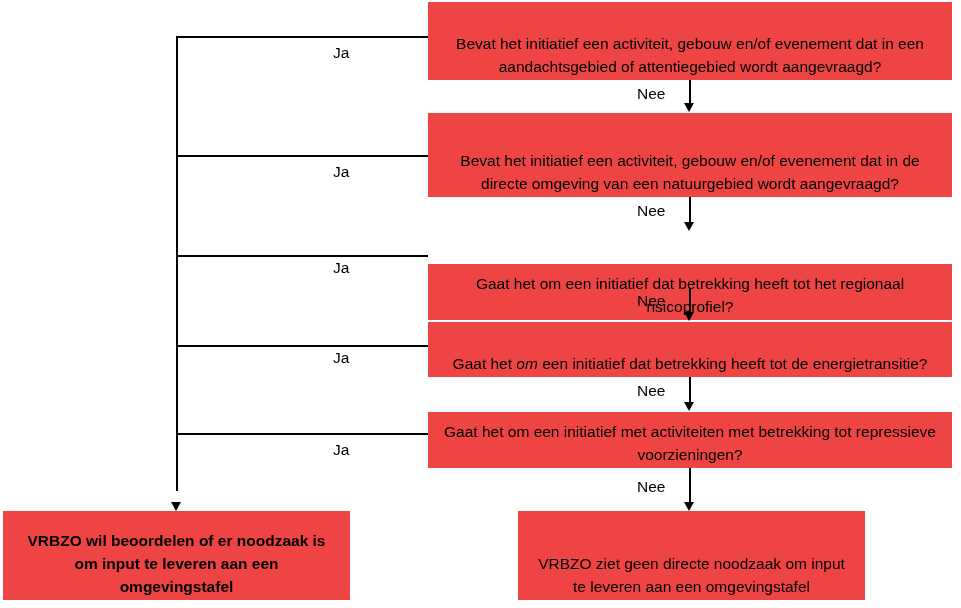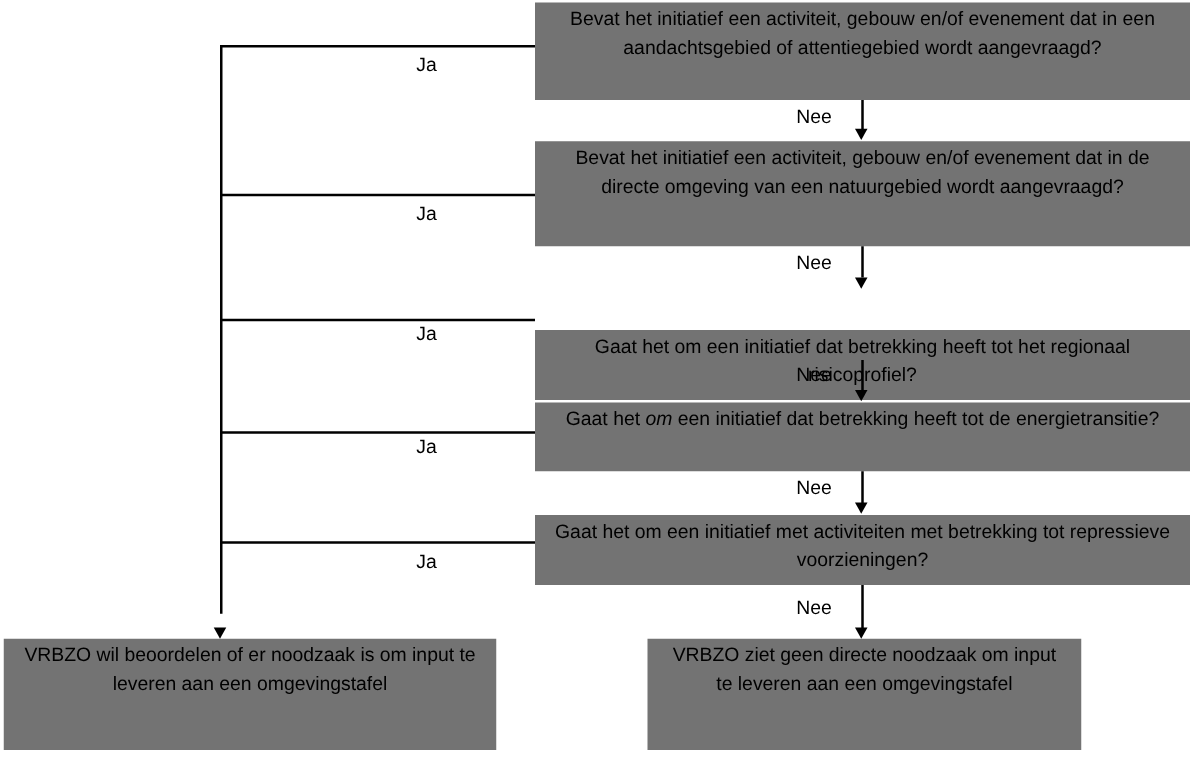--- a/index.html
+++ b/index.html
@@ -8,42 +8,42 @@
     width:961px;height:608px;
     background:#ffffff;
     font-family:"Liberation Sans", sans-serif;
     color:#000000;
     overflow:hidden;
   }
   #canvas{position:relative;width:961px;height:608px;}
 
   .node{
     position:absolute;
-    background:#737373;
+    background:#ef4444;
     box-sizing:border-box;
     display:flex;
-    align-items:flex-start;
+    align-items:flex-end;
     justify-content:center;
     text-align:center;
     font-size:15.5px;
     line-height:23px;
     color:#000;
     padding:2px 14px;
   }
   .node .txt{display:block;width:100%;}
 
   
   #q1{left:428px;top:2px;width:524px;height:78px;}
   #q2{left:428px;top:113px;width:524px;height:84px;}
   #q3{left:428px;top:232px;width:524px;height:56px;margin-top:32px;}
   #q4{left:428px;top:322px;width:524px;height:55px;}
   #q5{left:428px;top:412px;width:524px;height:56px;}
 
   
-  #outYes{left:3px;top:511px;width:394px;height:89px;}
+  #outYes{left:3px;top:511px;width:347px;height:89px;font-weight:bold;}
   #outNo{left:518px;top:511px;width:347px;height:89px;}
 
   
   .vline{position:absolute;background:#000;width:1.6px;}
   .hline{position:absolute;background:#000;height:1.6px;}
 
   
   .arrow-down{
     position:absolute;
     width:0;height:0;

